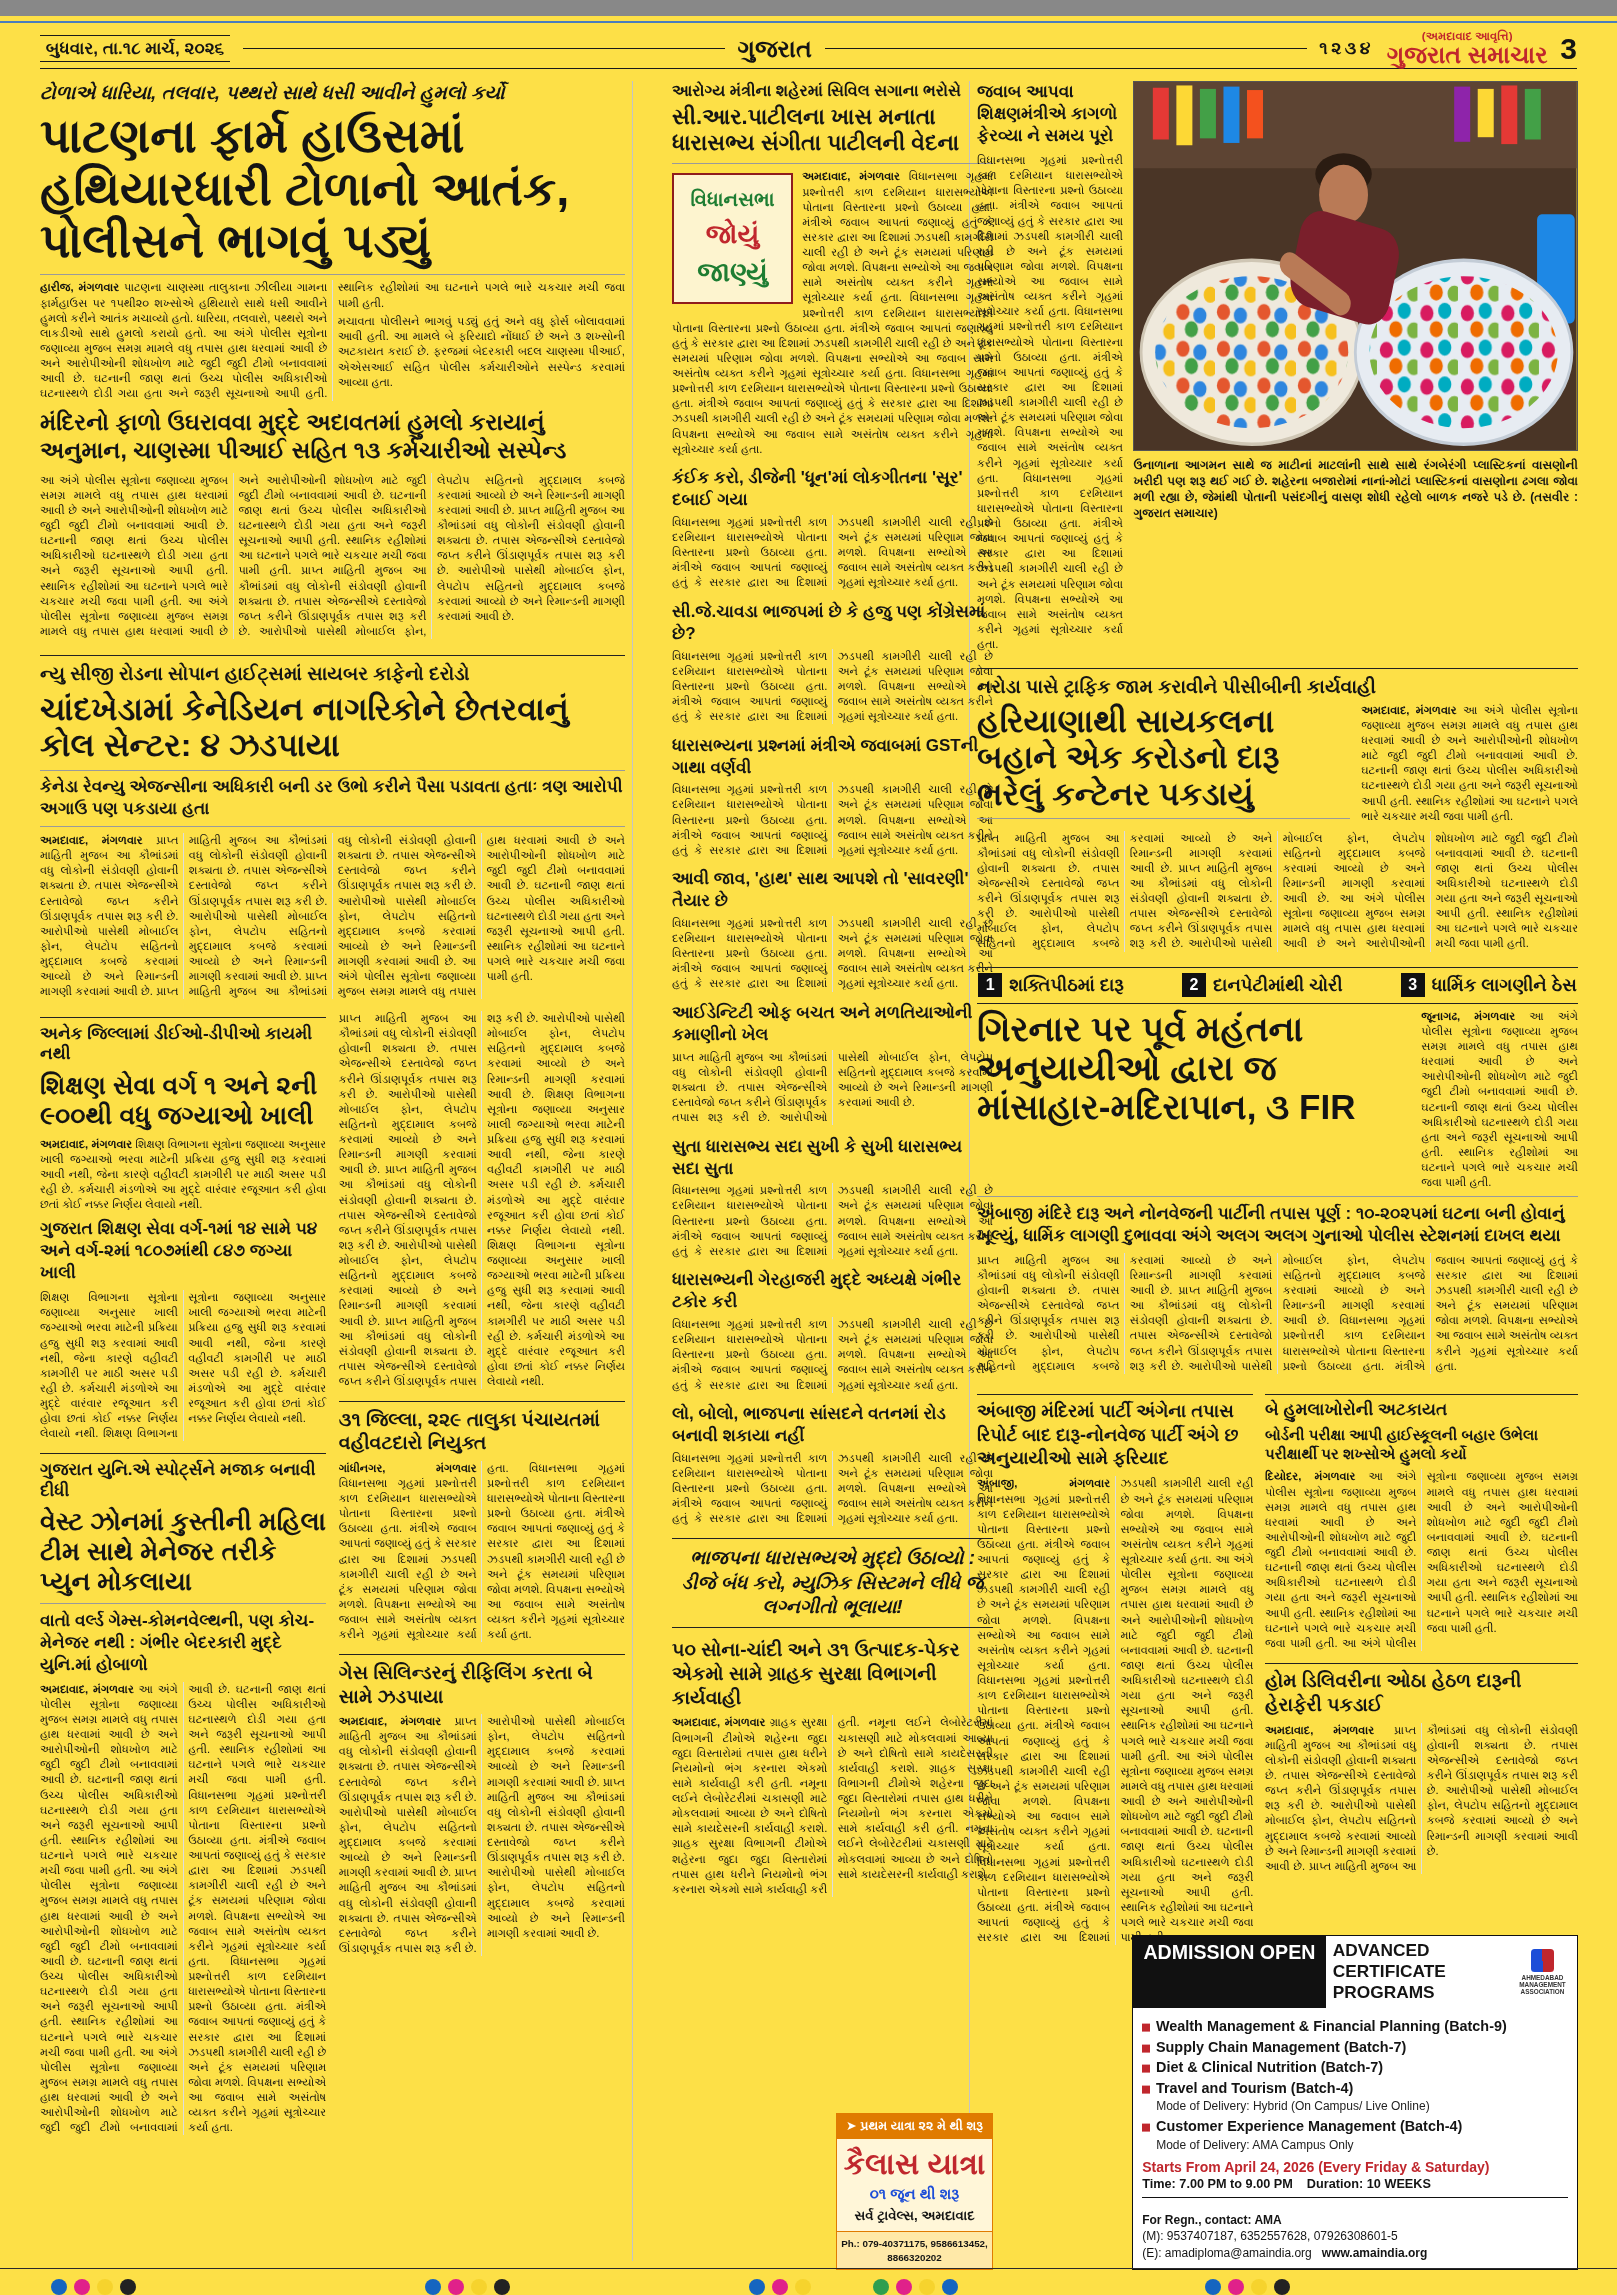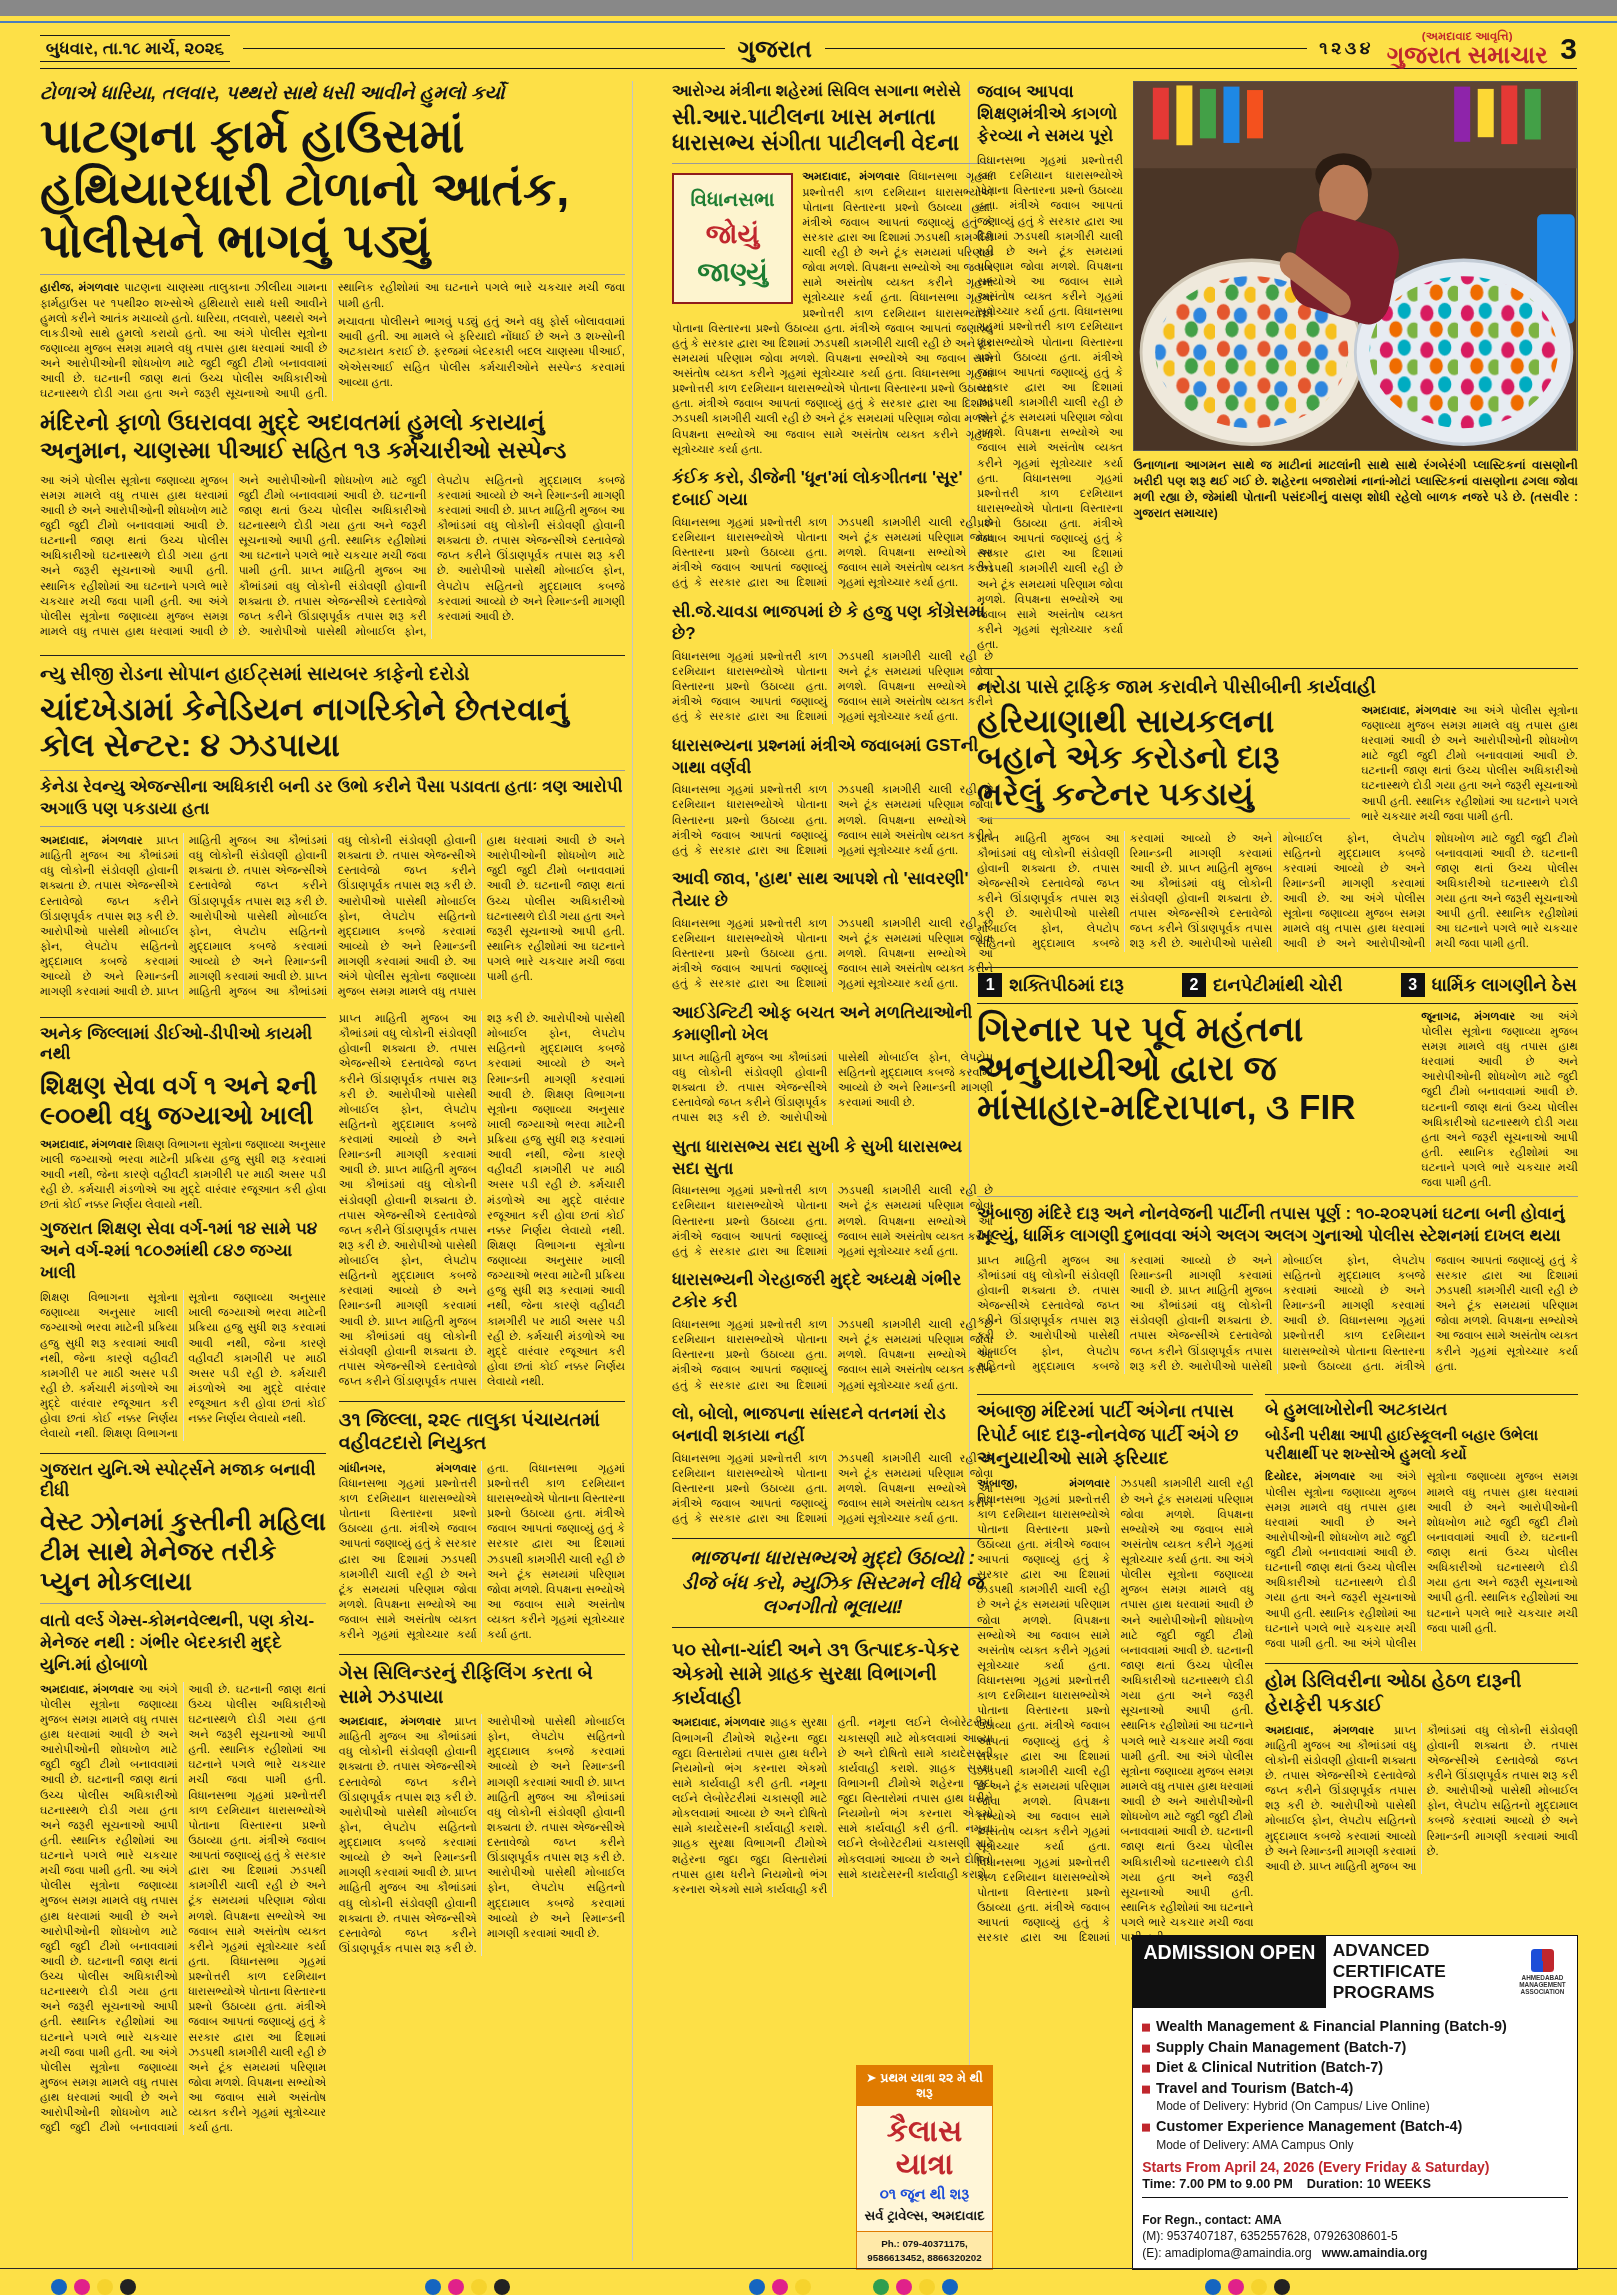--- a/index.html
+++ b/index.html
@@ -101,21 +101,21 @@
   .ama-logo-text { font-size:6.4px; font-weight:bold; text-align:center; margin-top:2.3px; color:#333; }
   .ama-body { padding:5.8px 9.2px 7px; }
   .ama-li { display:flex; gap:5.8px; align-items:baseline; font-weight:bold; font-size:14.4px; margin-top:4.6px; }
   .ama-li::before { content:""; width:8px; height:8px; background:#c0272d; flex:none; display:inline-block; transform:translateY(0.6px); }
   .ama-note { font-size:12px; margin:3.5px 0 1.2px 14px; color:#222; }
   .ama-starts { font-weight:bold; font-size:14px; color:#c0272d; margin-top:7px; }
   .ama-meta { font-size:12.7px; font-weight:bold; margin-top:2.3px; display:flex; gap:14px; flex-wrap:wrap; }
   .ama-contact { border-top:1.2px solid #111; margin-top:5.8px; padding-top:14px; font-size:12px; line-height:1.4; }
 
   .kailash {
-    position:absolute; right:0; bottom:0; width:137px; background:#fff6d8;
+    position:absolute; right:0; bottom:0; width:157px; background:#fff6d8;
     border:1.7px solid #e07b00; text-align:center; overflow:hidden;
   }
   .kai-strip { background:#e07b00; color:#fff; font-weight:bold; font-size:12.7px; padding:4.6px 2.3px; }
   .kai-title { color:#c0272d; font-weight:bold; font-size:30px; line-height:1.1; padding:8px 3.5px 2.3px; }
   .kai-line2 { color:#1d4ed8; font-weight:bold; font-size:15px; margin-top:2.3px; }
   .kai-agency { font-weight:bold; font-size:13.3px; margin-top:5.8px; }
   .kai-phone { font-weight:bold; font-size:9.8px; background:#ffe9a8; border-top:1.2px solid #e07b00; margin-top:7px; padding:4.6px 2.3px; line-height:1.4; }
 
   
   .dots { position:absolute; left:0; right:0; bottom:12.7px; height:19.6px; }

